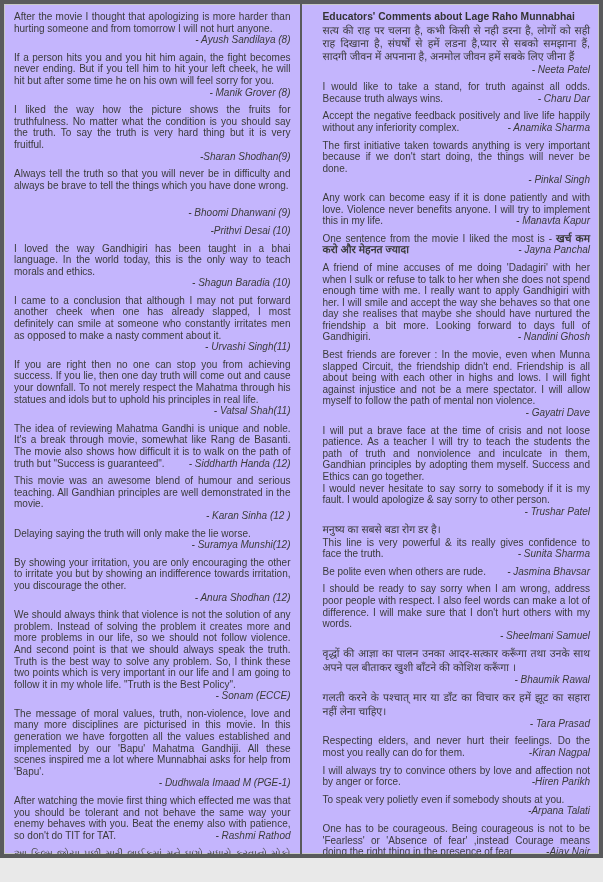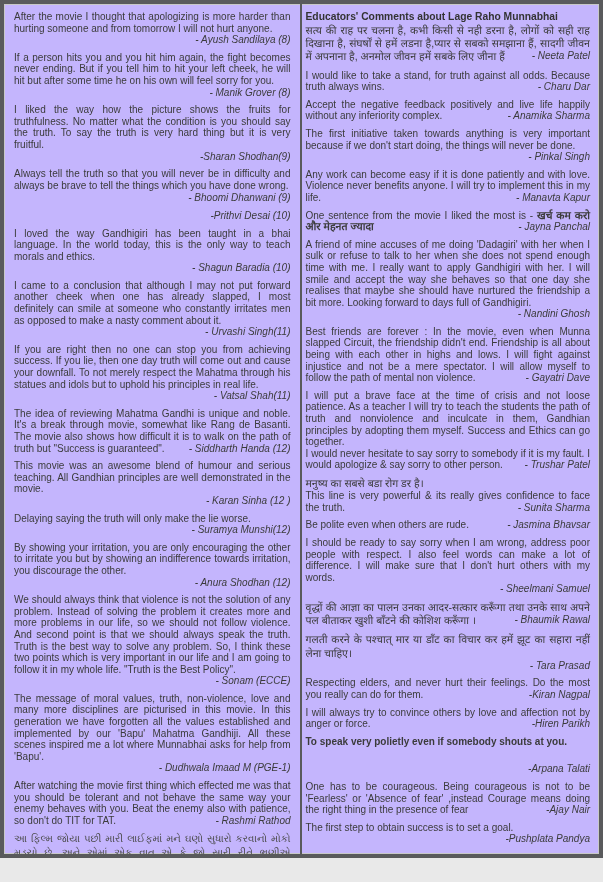--- a/index.html
+++ b/index.html
@@ -17,21 +17,21 @@
     display: flex;
     overflow: hidden;
   }
   .col {
     width: 50%;
     padding: 7px 9px 6px 10px;
     color: #3b3b3b;
     overflow: hidden;
   }
   .col-left { border-right: 2px solid #595a5c; }
-  .col-right { padding-left: 4px; }
+  .col-right { padding-left: 21px; }
   .col-header {
     font-size: 10.3px;
     font-weight: 600;
     line-height: 12px;
     margin: 0 0 1px 0;
     color: #333;
   }
   p.quote {
     margin: 0 0 6px 0;
     text-align: justify;
@@ -63,21 +63,21 @@
 </head>
 <body>
 
 <div class="page">
   <div class="col col-left" id="col-left">
       <p class="quote" style="margin-bottom: 0px;"><span class="seg en">After the movie I thought that apologizing is more harder than hurting someone and from tomorrow I will not hurt anyone.</span></p>
       <div class="author-line">- Ayush Sandilaya (8)</div>
       <p class="quote"><span class="seg en">If a person hits you and you hit him again, the fight becomes never ending. But if you tell him to hit your left cheek, he will hit but after some time he on his own will feel sorry for you.</span>  <span class="author inline">- Manik Grover (8)</span></p>
       <p class="quote" style="margin-bottom: 0px;"><span class="seg en">I liked the way how the picture shows the fruits for truthfulness. No matter what the condition is you should say the truth. To say the truth is very hard thing but it is very fruitful.</span></p>
       <div class="author-line">-Sharan Shodhan(9)</div>
-      <p class="quote" style="margin-bottom: 1px;"><span class="seg en">Always tell the truth so that you will never be in difficulty and always be brave to tell the things which you have done wrong.</span></p>
+      <p class="quote" style="margin-bottom: 16px;"><span class="seg en">Always tell the truth so that you will never be in difficulty and always be brave to tell the things which you have done wrong.</span></p>
       <div class="author-line">- Bhoomi Dhanwani (9)</div>
       <div class="author-line">-Prithvi Desai (10)</div>
       <p class="quote" style="margin-bottom: 0px;"><span class="seg en">I loved the way Gandhigiri has been taught in a bhai language. In the world today, this is the only way to teach morals and ethics.</span></p>
       <div class="author-line">- Shagun Baradia (10)</div>
       <p class="quote" style="margin-bottom: 0px;"><span class="seg en">I came to a conclusion that although I may not put forward another cheek when one has already slapped, I most definitely can smile at someone who constantly irritates men as opposed to make a nasty comment about it.</span></p>
       <div class="author-line">- Urvashi Singh(11)</div>
       <p class="quote"><span class="seg en">If you are right then no one can stop you from achieving success. If you lie, then one day truth will come out and cause your downfall. To not merely respect the Mahatma through his statues and idols but to uphold his principles in real life.</span>  <span class="author inline">- Vatsal Shah(11)</span></p>
       <p class="quote"><span class="seg en">The idea of reviewing Mahatma Gandhi is unique and noble.  It's a break through movie, somewhat like Rang de Basanti.  The movie also shows how difficult it is to walk on the path of truth but "Success is guaranteed".</span>  <span class="author inline">- Siddharth Handa (12)</span></p>
       <p class="quote" style="margin-bottom: 0px;"><span class="seg en">This movie was an awesome blend of humour and serious teaching.  All Gandhian principles are well demonstrated in the movie.</span></p>
       <div class="author-line">- Karan Sinha (12 )</div>
@@ -107,19 +107,19 @@
         <p class="quote"><span class="seg en">I would never hesitate to say sorry to somebody if it is my fault. I would apologize &amp; say sorry to other person.</span>  <span class="author inline">- Trushar Patel</span></p>
         <p class="quote"><span class="seg hi blockseg">मनुष्य का सबसे बडा रोग डर है।</span><span class="seg en">This line is very powerful &amp; its really gives confidence to face the truth.</span>  <span class="author inline">- Sunita Sharma</span></p>
         <p class="quote"><span class="seg en">Be polite even when others are rude.</span>  <span class="author inline">- Jasmina Bhavsar</span></p>
         <p class="quote" style="margin-bottom: 0px;"><span class="seg en">I should be ready to say sorry when I am wrong, address poor people with respect. I also feel words can make a lot of difference. I will make sure that I don't hurt others with my words.</span></p>
         <div class="author-line">- Sheelmani Samuel</div>
         <p class="quote"><span class="seg hi">वृद्धों की आज्ञा का पालन उनका आदर-सत्कार करूँगा तथा उनके साथ अपने पल बीताकर खुशी बाँटने की कोशिश करूँगा ।</span>  <span class="author inline">- Bhaumik Rawal</span></p>
         <p class="quote" style="margin-bottom: 0px;"><span class="seg hi">गलती करने के पश्चात् मार या डाँट का विचार कर हमें झूट का सहारा नहीं लेना चाहिए।</span></p>
         <div class="author-line">- Tara Prasad</div>
         <p class="quote"><span class="seg en">Respecting elders, and never hurt their feelings. Do the most you really can do for them.</span>  <span class="author inline">-Kiran Nagpal</span></p>
         <p class="quote"><span class="seg en">I will always try to convince others by love and affection not by anger or force.</span>  <span class="author inline">-Hiren Parikh</span></p>
-        <p class="quote" style="margin-bottom: 16px; font-weight: bold;"><span class="seg en">To speak very polietly even if somebody shouts at you.</span></p>
+        <p class="quote" style="margin-bottom: 0px;"><span class="seg en">To speak very polietly even if somebody shouts at you.</span></p>
         <div class="author-line">-Arpana Talati</div>
         <p class="quote"><span class="seg en">One has to be courageous. Being courageous is not to be 'Fearless' or 'Absence of fear' ,instead  Courage means doing the right thing in the presence of fear</span>  <span class="author inline">-Ajay Nair</span></p>
         <p class="quote"><span class="seg en">The first step to obtain success is to set a goal.</span>  <span class="author inline">-Pushplata Pandya</span></p>
       </div>
   </div>
 </div>
 
 </body></html>

